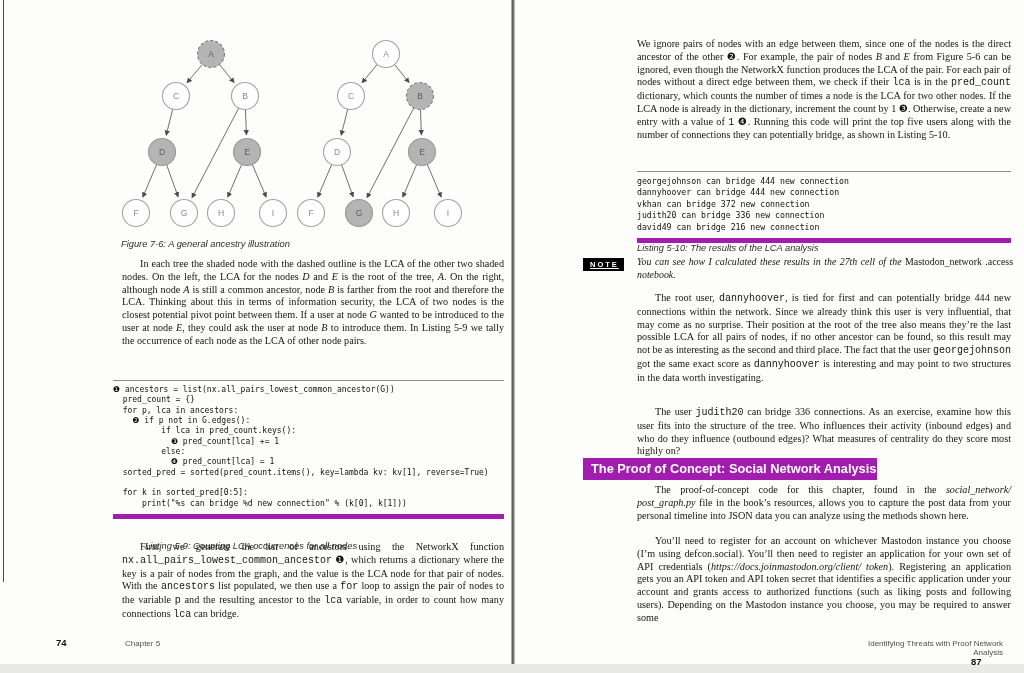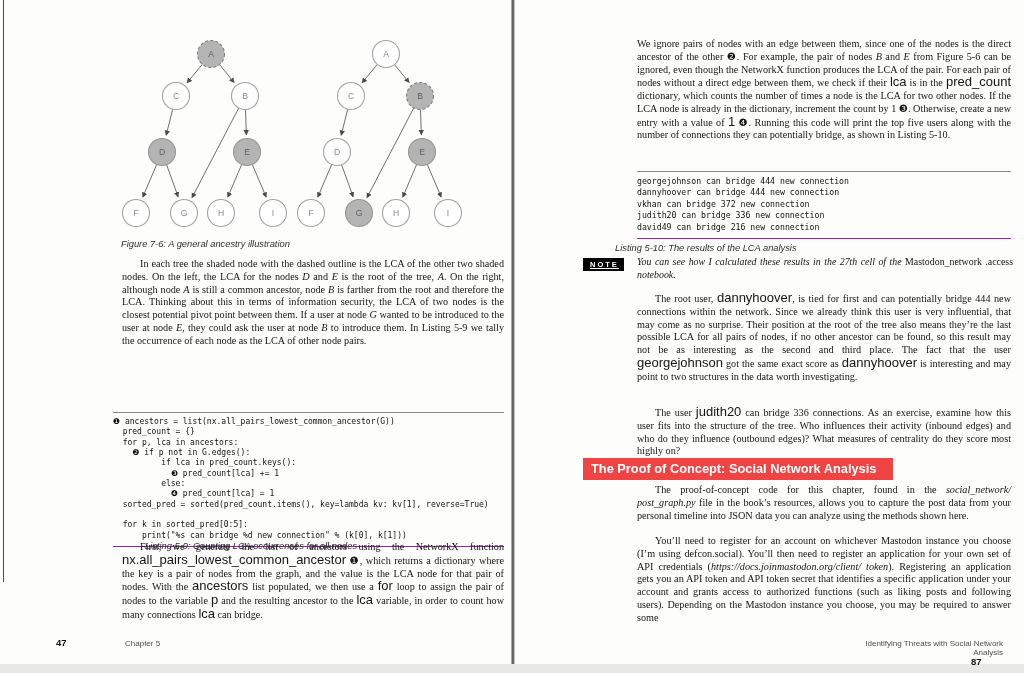--- a/index.html
+++ b/index.html
@@ -10,49 +10,49 @@
   
   #page-edge-line{left:3px;top:0;width:1px;height:582px;background:#4b4b4b;}
   #book-spine{left:511px;top:0;width:4px;height:665px;
     background:linear-gradient(to right,#cfcfcf,#4a4a4a 45%,#6a6a6a 60%,#e2e2e0);}
   #bottom-edge{left:0;top:664px;width:1024px;height:9px;background:#e8e8e4;}
 
   
   .para{font-size:10.2px;line-height:12.75px;text-align:justify;color:#141414;}
   .para.indent{text-indent:18px;}
   .para i{font-style:italic;}
-  .para code,.note code{font-family:Liberation Sans, sans-serif;
-    font-size:13px;font-style:normal;}
+  .para code,.note code{font-family:Liberation Mono, monospace;
+    font-size:10px;font-style:normal;}
 
   
   .fig-caption,.listing-caption{font-family:"Liberation Sans",sans-serif;font-style:italic;
     font-size:9.3px;color:#2e2e2e;}
   svg text.nlabel{font-family:"Liberation Sans",sans-serif;font-size:8.6px;fill:#8a8a8a;
     text-anchor:middle;}
   svg text.nlabel.onshade{fill:#5d5d5d;}
   svg circle.node{fill:#ffffff;stroke:#a3a3a3;stroke-width:1.1;}
   svg circle.node.shaded{fill:#b4b4b4;stroke:#979797;}
   svg circle.node.dashed{stroke:#7e7e7e;stroke-dasharray:3 2.2;}
   svg line.edge{stroke:#5f5f5f;stroke-width:0.9;}
 
   
   .codeblock{font-family:"DejaVu Sans Mono","DejaVu Sans","Liberation Mono",monospace;
-    white-space:pre;color:#111;border-top:1px solid #8a8a8a;border-bottom:1px solid #a21caf;}
+    white-space:pre;color:#111;border-top:1px solid #8a8a8a;border-bottom:5px solid #a21caf;}
   #listing9-code{font-size:8px;line-height:10.35px;padding:4px 0 5px 0;}
   #listing10-code{font-size:8.2px;line-height:11.4px;padding:4px 0 5px 0;}
 
   
   .note-label{font-family:"Liberation Sans",sans-serif;font-weight:bold;font-size:7.5px;
     letter-spacing:2px;color:#fff;background:#000;padding:2px 5px 2px 7px;}
   .note{font-style:italic;font-size:9.9px;line-height:12.6px;text-align:justify;color:#141414;}
   .note .rm{font-style:normal;}
 
   
   .section-header{font-family:"Liberation Sans",sans-serif;font-weight:bold;font-size:12.8px;
-    color:#fff;background:#ef4444;padding:3px 17px 4px 8px;display:inline-block;}
+    color:#fff;background:#a21caf;padding:3px 1px 4px 8px;display:inline-block;}
 
   
   .folio{font-family:"Liberation Sans",sans-serif;font-weight:bold;font-size:9.5px;color:#111;}
   .footer-label{font-family:"Liberation Sans",sans-serif;font-size:8px;color:#4f4f4f;margin-left:45px;}
 </style>
 </head>
 <body>
 
 <div id="page-edge-line" class="abs"></div>
 <div id="book-spine" class="abs"></div>
@@ -123,61 +123,61 @@
         <text x="280" y="180.2" class="nlabel">H</text>
         <circle cx="332" cy="177" r="13.5" class="node"></circle>
         <text x="332" y="180.2" class="nlabel">I</text>
       </g>
   </svg>
 
   <div class="abs fig-caption" style="left:121px;top:239px;">Figure 7-6: A general ancestry illustration</div>
 
   <div class="abs para indent" style="left:122px;top:258px;width:382px;">In each tree the shaded node with the dashed outline is the LCA of the other two shaded nodes. On the left, the LCA for the nodes <i>D</i> and <i>E</i> is the root of the tree, <i>A</i>. On the right, although node <i>A</i> is still a common ancestor, node <i>B</i> is farther from the root and therefore the LCA. Thinking about this in terms of information security, the LCA of two nodes is the closest potential pivot point between them. If a user at node <i>G</i> wanted to be introduced to the user at node <i>E</i>, they could ask the user at node <i>B</i> to introduce them. In Listing 5-9 we tally the occurrence of each node as the LCA of other node pairs.</div>
 
-  <div id="listing9-code" class="abs codeblock" style="left:113px;top:380px;width:391px;margin-top:32px;">❶ ancestors = list(nx.all_pairs_lowest_common_ancestor(G))
+  <div id="listing9-code" class="abs codeblock" style="left:113px;top:380px;width:391px;">❶ ancestors = list(nx.all_pairs_lowest_common_ancestor(G))
   pred_count = {}
   for p, lca in ancestors:
     ❷ if p not in G.edges():
           if lca in pred_count.keys():
             ❸ pred_count[lca] += 1
           else:
             ❹ pred_count[lca] = 1
   sorted_pred = sorted(pred_count.items(), key=lambda kv: kv[1], reverse=True)
 
   for k in sorted_pred[0:5]:
       print("%s can bridge %d new connection" % (k[0], k[1]))</div>
 
   <div class="abs listing-caption" style="left:113px;top:541px;margin-left:32px;">Listing 5-9: Counting LCA occurrences for all nodes</div>
 
   <div class="abs para indent" style="left:122px;top:541px;width:382px;">First, we generate the list of ancestors using the NetworkX function <code>nx.all_pairs_lowest_common_ancestor</code> ❶, which returns a dictionary where the key is a pair of nodes from the graph, and the value is the LCA node for that pair of nodes. With the <code>ancestors</code> list populated, we then use a <code>for</code> loop to assign the pair of nodes to the variable <code>p</code> and the resulting ancestor to the <code>lca</code> variable, in order to count how many connections <code>lca</code> can bridge.</div>
 
-  <div class="abs folio" style="left:56px;top:637px;">47</div>
+  <div class="abs folio" style="left:56px;top:637px;">74</div>
   <div class="abs footer-label" style="left:80px;top:639px;">Chapter 5</div>
 </div>
 
 <div>
 
   <div class="abs para" style="left:637px;top:38px;width:374px;">We ignore pairs of nodes with an edge between them, since one of the nodes is the direct ancestor of the other ❷. For example, the pair of nodes <i>B</i> and <i>E</i> from Figure 5-6 can be ignored, even though the NetworkX function produces the LCA of the pair. For each pair of nodes without a direct edge between them, we check if their <code>lca</code> is in the <code>pred_count</code> dictionary, which counts the number of times a node is the LCA for two other nodes. If the LCA node is already in the dictionary, increment the count by 1 ❸. Otherwise, create a new entry with a value of <code>1</code> ❹. Running this code will print the top five users along with the number of connections they can potentially bridge, as shown in Listing 5-10.</div>
 
   <div id="listing10-code" class="abs codeblock" style="left:637px;top:171px;width:374px;">georgejohnson can bridge 444 new connection
 dannyhoover can bridge 444 new connection
 vkhan can bridge 372 new connection
 judith20 can bridge 336 new connection
 david49 can bridge 216 new connection</div>
 
-  <div class="abs listing-caption" style="left:615px;top:243px;">Listing 5-10: The results of the LCA analysis</div>
+  <div class="abs listing-caption" style="left:637px;top:243px;">Listing 5-10: The results of the LCA analysis</div>
 
   <div class="abs note-label" style="left:583px;top:258px;text-decoration:underline;">NOTE</div>
   <div class="abs note" style="left:637px;top:256px;width:376px;">You can see how I calculated these results in the 27th cell of the <span class="rm">Mastodon_network .access</span> notebook.</div>
 
   <div class="abs para indent" style="left:637px;top:292px;width:374px;">The root user, <code>dannyhoover</code>, is tied for first and can potentially bridge 444 new connections within the network. Since we already think this user is very influential, that may come as no surprise. Their position at the root of the tree also means they’re the last possible LCA for all pairs of nodes, if no other ancestor can be found, so this result may not be as interesting as the second and third place. The fact that the user <code>georgejohnson</code> got the same exact score as <code>dannyhoover</code> is interesting and may point to two structures in the data worth investigating.</div>
 
   <div class="abs para indent" style="left:637px;top:406px;width:374px;">The user <code>judith20</code> can bridge 336 connections. As an exercise, examine how this user fits into the structure of the tree. Who influences their activity (inbound edges) and who do they influence (outbound edges)? What measures of centrality do they score most highly on?</div>
 
   <div class="abs section-header" style="left:583px;top:458px;">The Proof of Concept: Social Network Analysis</div>
 
   <div class="abs para indent" style="left:637px;top:484px;width:374px;">The proof-of-concept code for this chapter, found in the <i>social_network/ post_graph.py</i> file in the book’s resources, allows you to capture the post data from your personal timeline into JSON data you can analyze using the methods shown here.</div>
 
   <div class="abs para indent" style="left:637px;top:535px;width:374px;">You’ll need to register for an account on whichever Mastodon instance you choose (I’m using defcon.social). You’ll then need to register an application for your own set of API credentials (<i>https://docs.joinmastodon.org/client/ token</i>). Registering an application gets you an API token and API token secret that identifies a specific application under your account and grants access to authorized functions (such as liking posts and following users). Depending on the Mastodon instance you choose, you may be required to answer some</div>
 
-  <div class="abs footer-label" style="left:793px;top:639px;width:165px;text-align:right;">Identifying Threats with Social Network Analysis</div>
+  <div class="abs footer-label" style="left:793px;top:639px;width:165px;text-align:right;">Identifying Threats with Proof Network Analysis</div>
   <div class="abs folio" style="left:971px;top:656px;">87</div>
 </div>
 
 </body></html>

